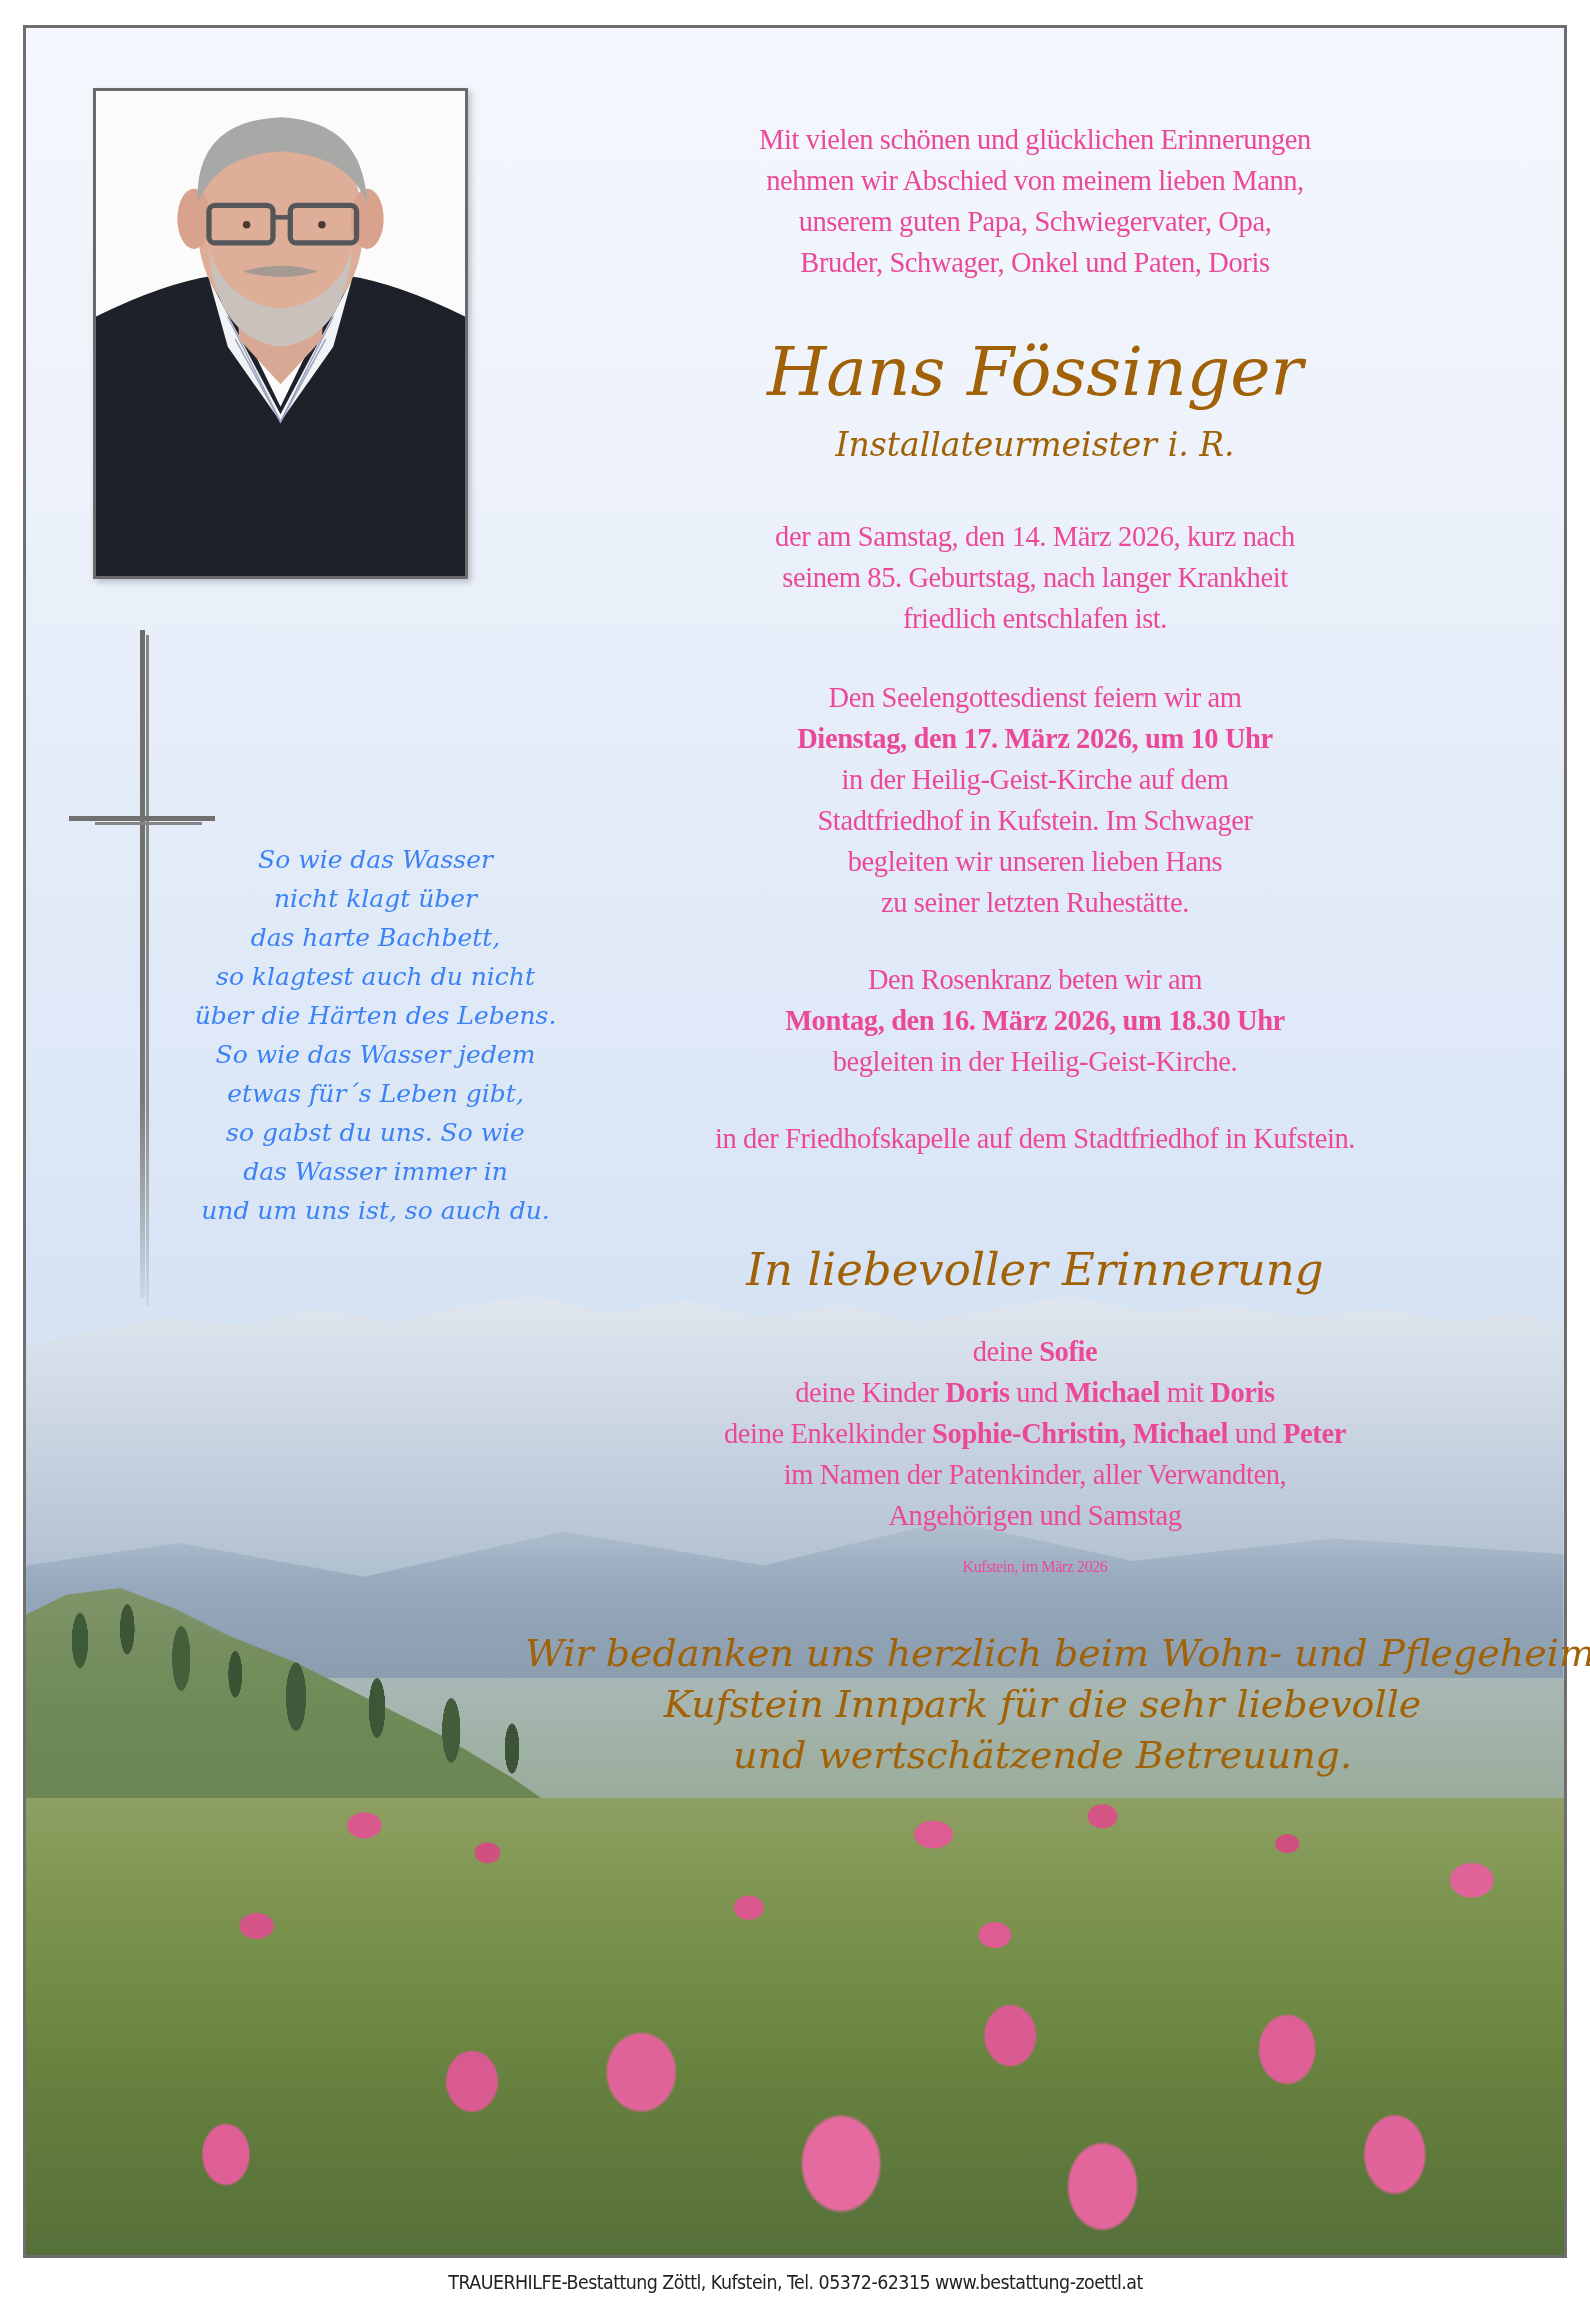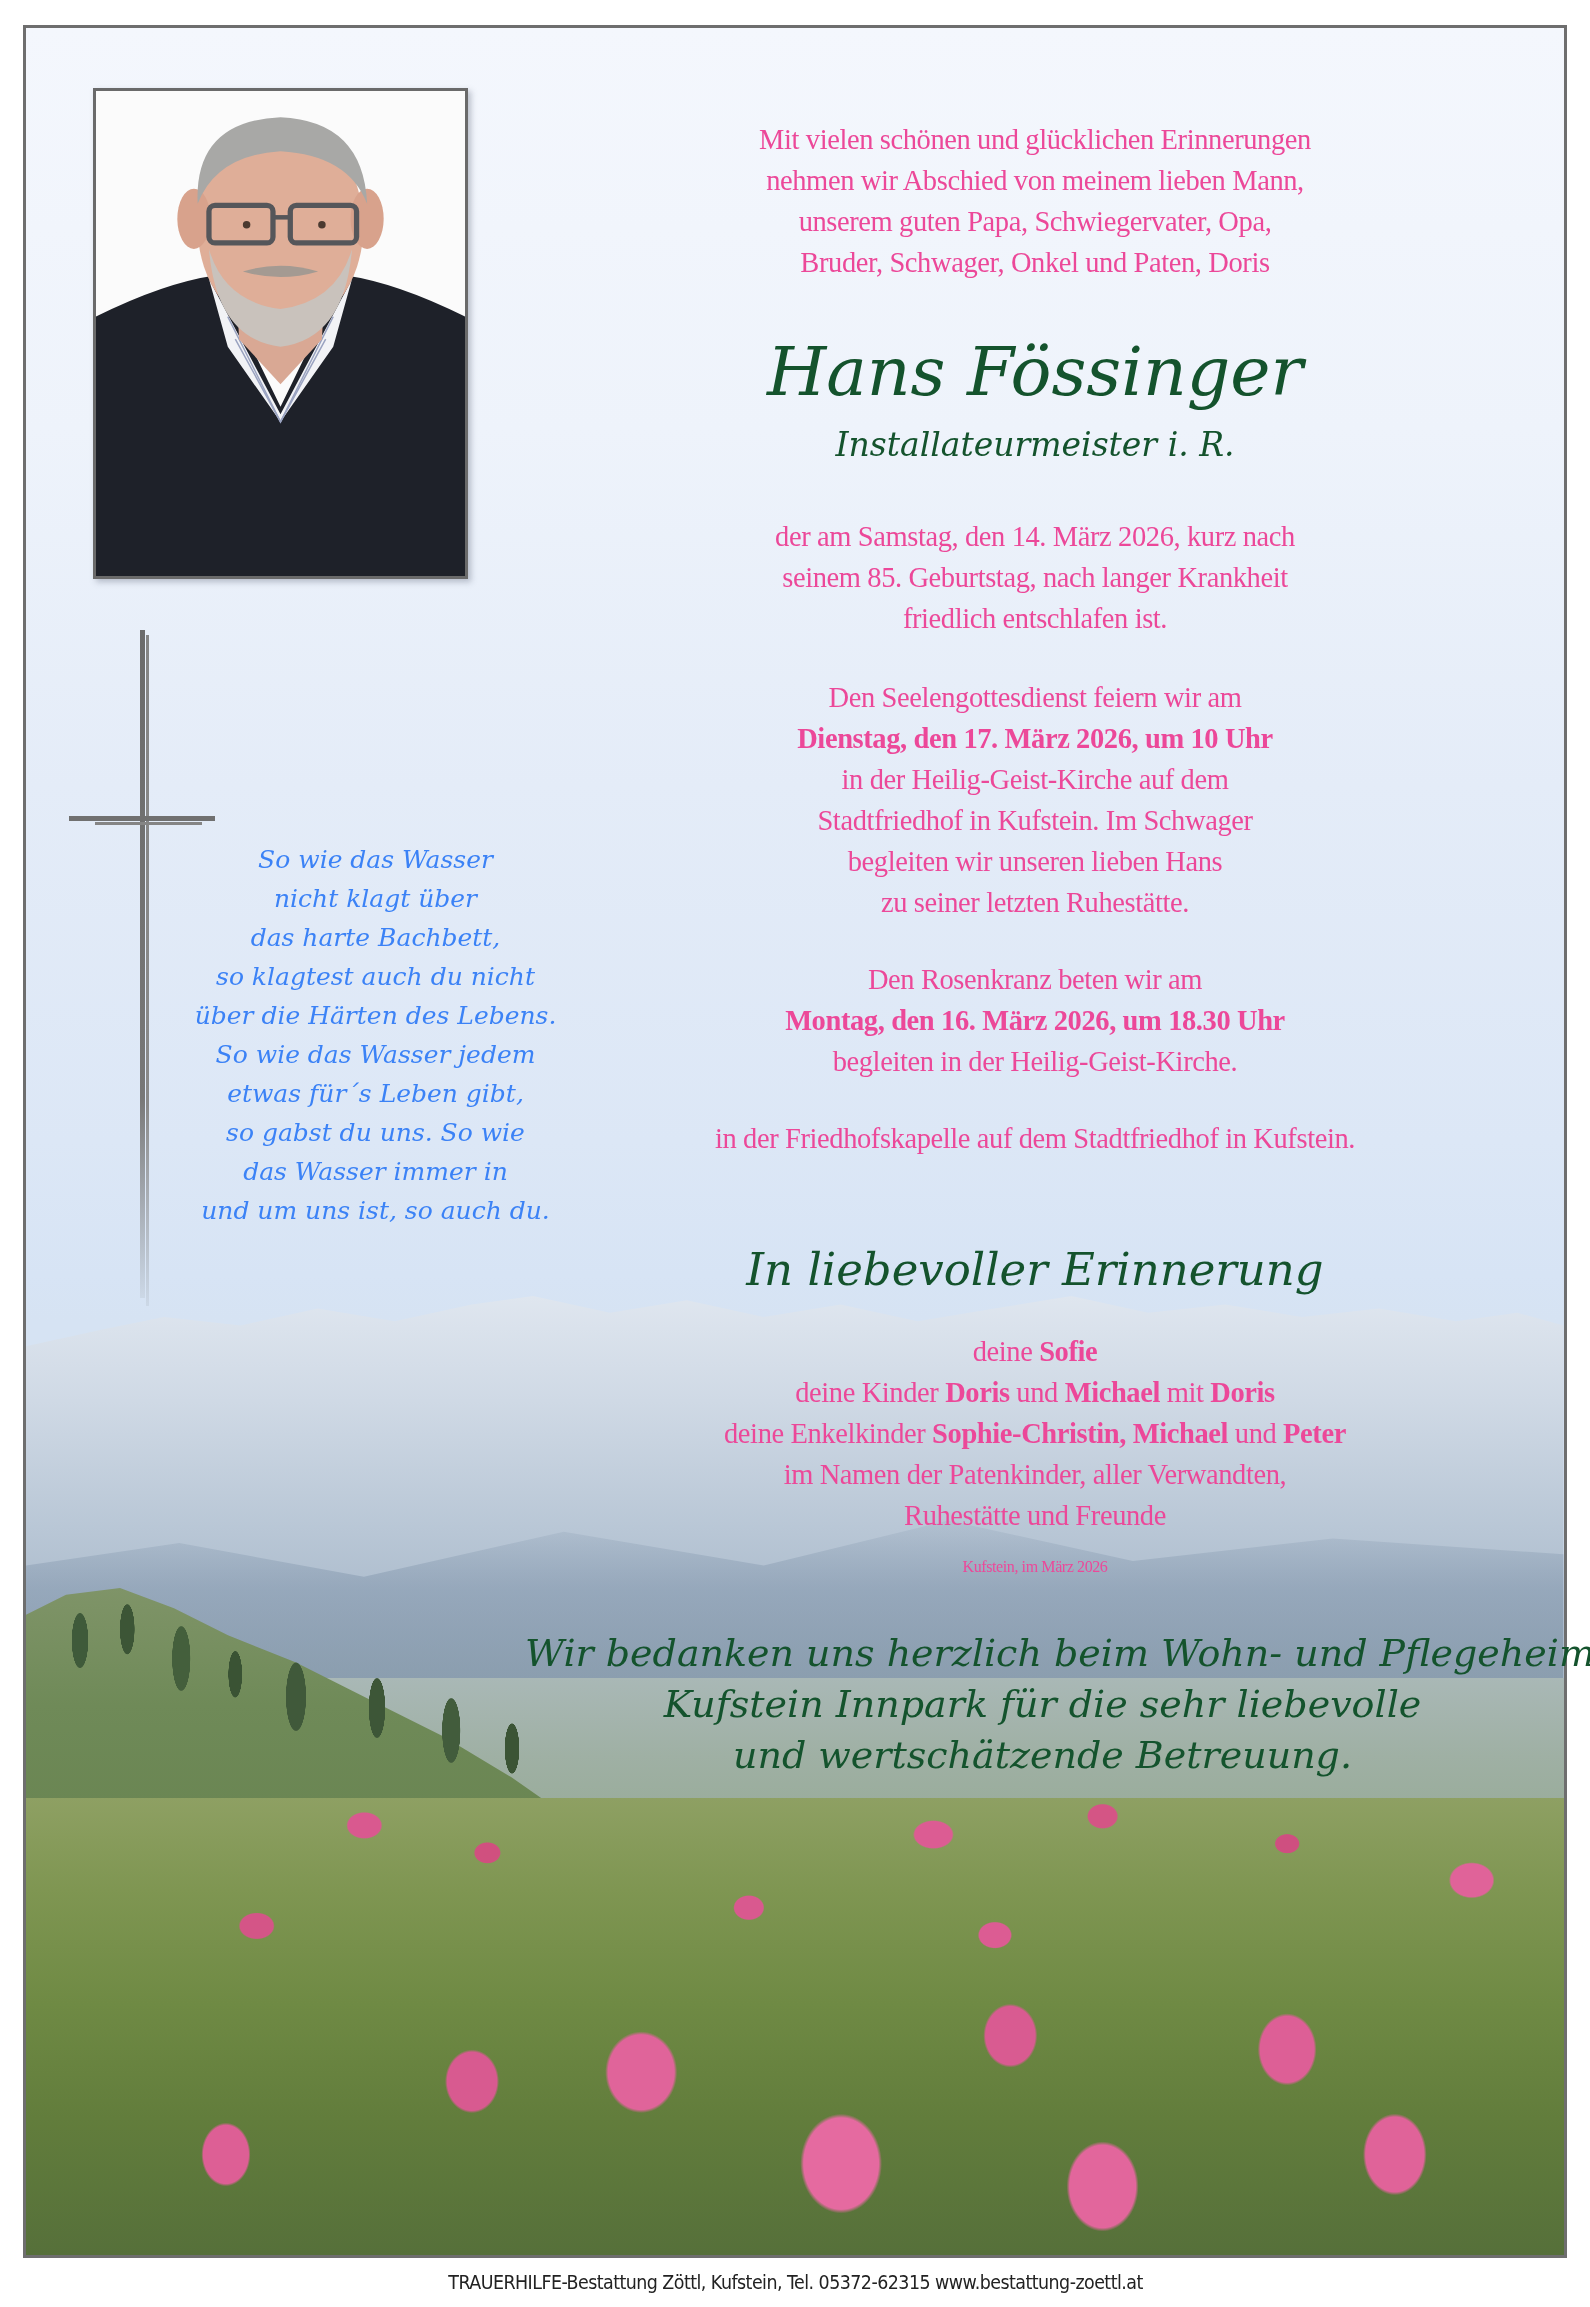--- a/index.html
+++ b/index.html
@@ -85,21 +85,21 @@
   .cross .v1 { position: absolute; left: 140px; top: 630px; width: 5.3px; height: 668px;
     background: linear-gradient(to bottom, #6b6b6b 0%, #777 70%, rgba(180,190,200,0.3) 100%); }
   .cross .v2 { position: absolute; left: 146px; top: 635px; width: 3px; height: 671px;
     background: linear-gradient(to bottom, #858585 0%, #8a8a8a 70%, rgba(180,190,200,0.3) 100%); }
   .cross .h1 { position: absolute; left: 69px; top: 816px; width: 146px; height: 4.5px; background: #707070; }
   .cross .h2 { position: absolute; left: 95px; top: 822px; width: 107px; height: 3px; background: #858585; }
 
   
   .col-main { position: absolute; left: 585px; width: 900px; text-align: center; }
   .sans { font-family: Liberation Serif, serif; font-size: 28.5px; line-height: 41px; color: #ec4899; letter-spacing: -0.4px; }
-  .script { font-family: "DejaVu Serif", "Liberation Serif", serif; font-style: italic; color: #14532d; }
+  .script { font-family: "DejaVu Serif", "Liberation Serif", serif; font-style: italic; color: #a16207; }
   .line { display: block; white-space: nowrap; }
   .b { font-weight: bold; }
 
   .intro { top: 119px; }
   .name { top: 330px; font-size: 68px; line-height: 83px; }
   .title { top: 424px; font-size: 33px; line-height: 42px; }
   .passing { top: 516px; }
   .mass { top: 677px; }
   .rosary { top: 959px; }
   .lying { top: 1118px; }
@@ -229,21 +229,21 @@
     <span>mit</span>
     <span class="b">Doris</span>
   </span>
   <span class="line">
     <span>deine Enkelkinder</span>
     <span class="b">Sophie-Christin, Michael</span>
     <span>und</span>
     <span class="b">Peter</span>
   </span>
   <span class="line">im Namen der Patenkinder, aller Verwandten,</span>
-  <span class="line">Ruhestätte und Freunde</span>
+  <span class="line">Angehörigen und Samstag</span>
 </div>
 
 <div class="col-main sans place-date">Kufstein, im März 2026</div>
 
 <div class="col-main script thanks">
   <span class="line">Wir bedanken uns herzlich beim Wohn- und Pflegeheim</span>
   <span class="line">Kufstein Innpark für die sehr liebevolle</span>
   <span class="line">und wertschätzende Betreuung.</span>
 </div>
 

